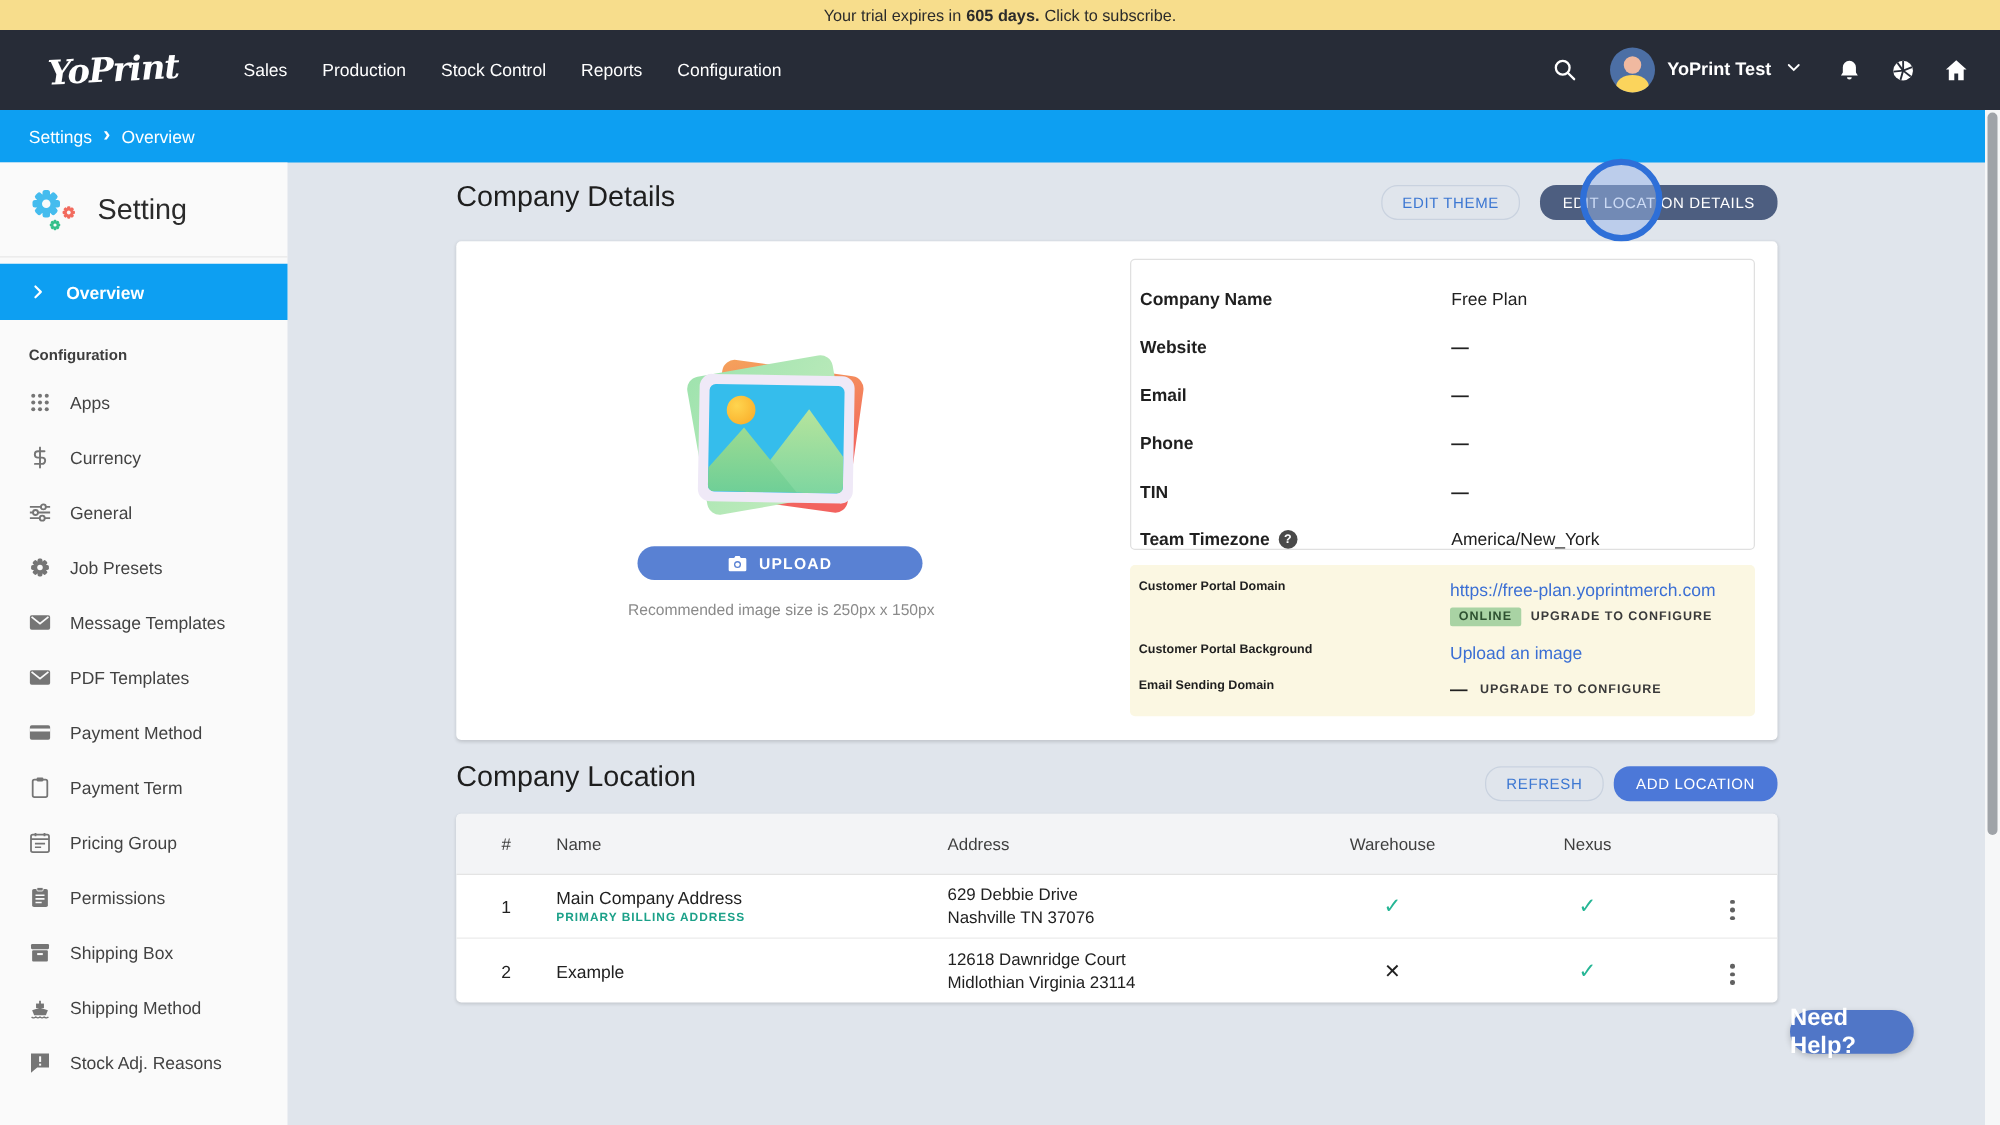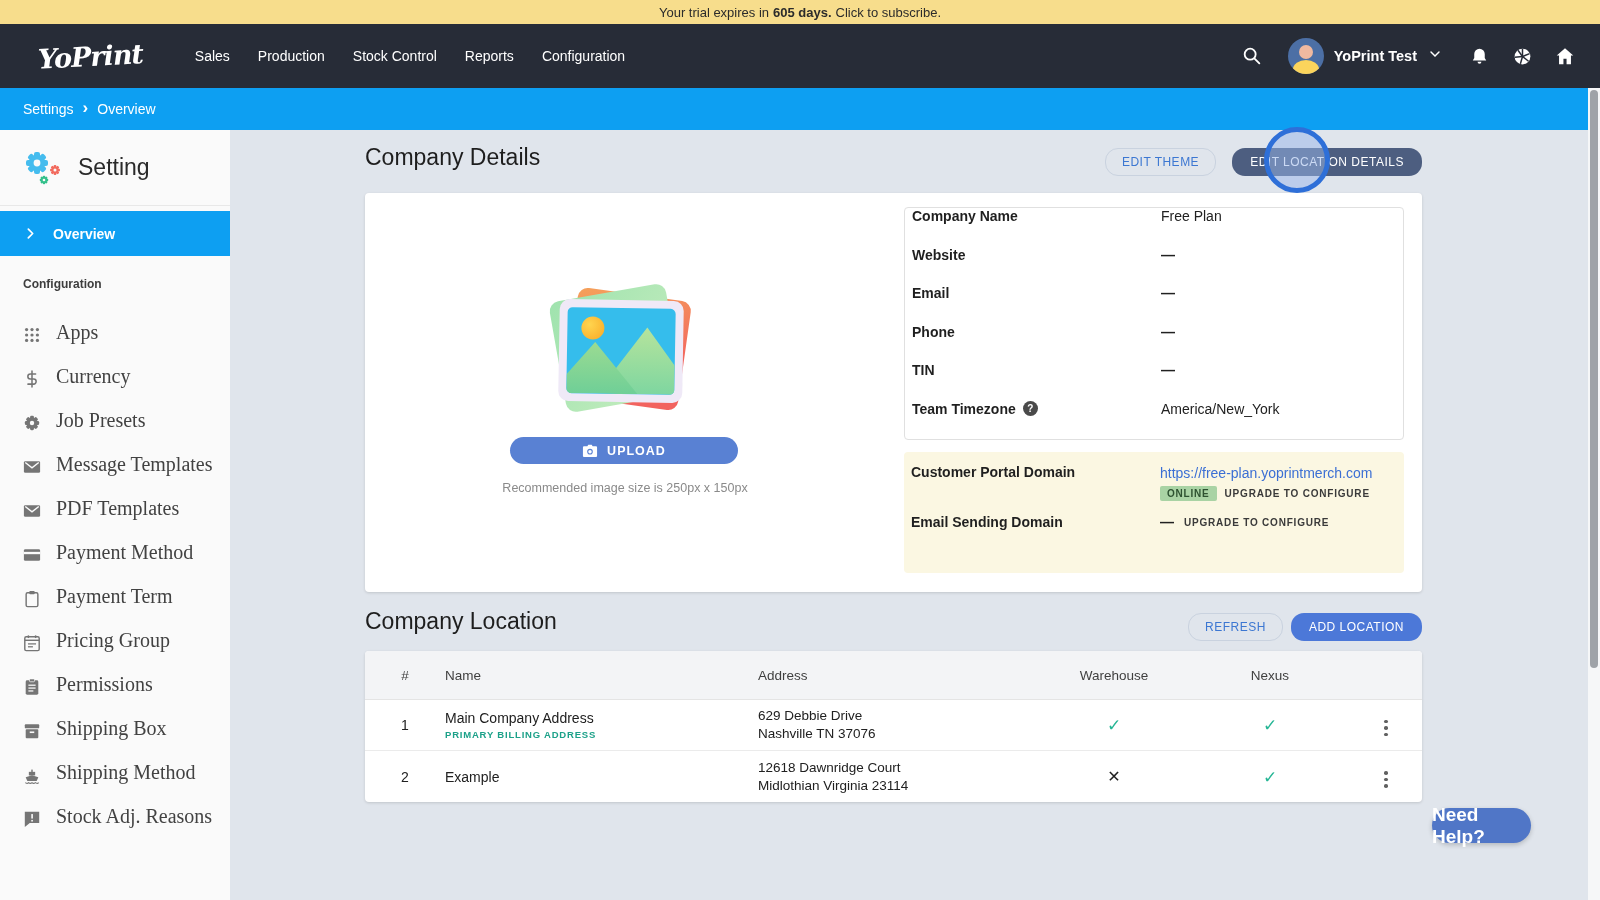--- a/index.html
+++ b/index.html
@@ -34,22 +34,22 @@
 
   
   .sidebar { position:absolute; left:0; top:130px; width:230px; height:770px; background:#FAFAFA; }
   .sb-header { height:76px; display:flex; align-items:center; padding-left:22px; gap:12px;
     border-bottom:1px solid #E8E8E8; }
   .sb-title { font-size:23px; color:#2A2A2A; }
   .sb-overview { margin-top:5px; height:45px; background:#0D9FF2; color:#fff; display:flex;
     align-items:center; padding-left:24px; gap:16px; font-size:14px; font-weight:600; cursor:pointer; }
   .sb-section { margin:21px 0 0 23px; font-size:12px; font-weight:700; color:#3D3D3D; }
   .sb-items { margin-top:9px; }
-  .sb-item { height:44px; display:flex; align-items:flex-end; padding-left:23px; gap:15px;
-    font-size:20px; color:#424242; cursor:pointer;font-family:Liberation Serif, serif; }
+  .sb-item { height:44px; display:flex; align-items:center; padding-left:23px; gap:15px;
+    font-size:14px; color:#424242; cursor:pointer; }
   .sb-item svg { flex:0 0 auto; }
 
   
   .main { position:absolute; left:230px; top:130px; width:1370px; height:770px; }
   .h-title { position:absolute; font-size:23px; font-weight:500; color:#1E1E1E; }
   .btn { border:none; border-radius:13px; font-size:12px; font-weight:400; letter-spacing:.5px;
     cursor:pointer; font-family:"Liberation Sans", sans-serif; }
   .btn-outline { background:transparent; border:1px solid #C9D2DF; color:#3C77D2; padding:6px 16px; }
   .btn-dark { background:#4D5E80; color:#fff; padding:7px 18px; }
   .btn-blue { background:#4C78D8; color:#fff; padding:7px 18px; }
@@ -75,32 +75,32 @@
 
   .upload-btn { position:absolute; left:145px; top:244px; width:228px; height:27px; border-radius:14px;
     background:#5981D3; color:#fff; display:flex; align-items:center; justify-content:center; gap:9px;
     font-size:12.5px; font-weight:700; letter-spacing:1px; cursor:pointer; }
   .upload-note { position:absolute; left:75px; top:288px; width:370px; text-align:center;
     font-size:12.5px; color:#8A8A8A; }
 
   
   .info-box { position:absolute; left:539px; top:14px; width:500px; height:233px;
     border:1px solid #E0E0E0; border-radius:4px; display:flex; flex-direction:column; }
-  .info-row { flex:1; display:flex; align-items:flex-start; padding:0 7px; }
+  .info-row { flex:1; display:flex; align-items:flex-end; padding:0 7px; }
   .info-label { width:249px; font-size:14px; font-weight:700; color:#1F1F1F; display:flex; align-items:center; gap:7px; }
   .info-value { font-size:14px; color:#212121; }
   .help-dot { width:15px; height:15px; border-radius:50%; background:#4A4A4A; color:#fff;
     display:inline-flex; align-items:center; justify-content:center; font-size:10px; font-weight:700; cursor:pointer; }
   .help-dot::before { content:"?"; }
 
   
   .portal-box { position:absolute; left:539px; top:259px; width:500px; height:121px; background:#FBF7E2;
     border-radius:4px; padding:12px 7px; }
   .portal-row { display:flex; margin-bottom:13px; }
-  .portal-label { width:249px; font-size:14px; font-weight:700; color:#1F1F1F; }
+  .portal-label { width:249px; font-size:10px; font-weight:700; color:#1F1F1F; }
   .link { font-size:14px; color:#3B6FD4; cursor:pointer; text-decoration:none; }
   .badge-row { display:flex; align-items:center; gap:8px; margin-top:4px; }
   .online-badge { background:#A9D3A4; color:#2E5231; font-size:10px; font-weight:700;
     letter-spacing:.8px; padding:2px 7px; border-radius:2px; }
   .upgrade { font-size:10px; font-weight:700; letter-spacing:.8px; color:#3A3A3A; }
   .dash-strong { font-size:14px; font-weight:700; color:#212121; margin-right:10px; }
 
   
   .loc-table { position:absolute; left:135px; top:521px; width:1057px; background:#fff;
     border-radius:4px; box-shadow:0 1px 3px rgba(0,0,0,.14); overflow:hidden; }
@@ -249,20 +249,31 @@
       </svg>
       <span>Apps</span>
     </div>
     <div class="sb-item">
       <svg width="18" height="18" viewBox="0 0 20 20">
         <path d="M10 1v18M14 4.5H8.2a2.8 2.8 0 0 0 0 5.6h3.6a2.8 2.8 0 0 1 0 5.6H5.5" fill="none" stroke="#757575" stroke-width="1.7" stroke-linecap="round"></path>
       </svg>
       <span>Currency</span>
     </div>
     <div class="sb-item">
+      <svg width="18" height="18" viewBox="0 0 20 20" stroke="#757575" stroke-width="1.7">
+        <line x1="1" y1="5" x2="19" y2="5"></line>
+          <line x1="1" y1="10" x2="19" y2="10"></line>
+          <line x1="1" y1="15" x2="19" y2="15"></line>
+        <circle cx="13" cy="5" r="2.2" fill="#FAFAFA"></circle>
+          <circle cx="6" cy="10" r="2.2" fill="#FAFAFA"></circle>
+          <circle cx="12" cy="15" r="2.2" fill="#FAFAFA"></circle>
+      </svg>
+      <span>General</span>
+    </div>
+    <div class="sb-item">
       <svg width="18" height="18" viewBox="0 0 20 20">
         <use href="#gearShape" transform="translate(10,10) scale(0.72)" fill="#757575"></use>
       </svg>
       <span>Job Presets</span>
     </div>
     <div class="sb-item">
       <svg width="18" height="18" viewBox="0 0 20 20">
         <rect x="1" y="3.5" width="18" height="13" rx="1.6" fill="#757575"></rect>
         <path d="M2.5 5l7.5 6 7.5-6" fill="none" stroke="#FAFAFA" stroke-width="1.6"></path>
       </svg>
@@ -403,20 +414,24 @@
     <div class="portal-box">
       <div class="portal-row">
         <span class="portal-label">Customer Portal Domain</span>
         <span>
           <a class="link">https://free-plan.yoprintmerch.com</a>
           <span class="badge-row">
             <span class="online-badge">ONLINE</span>
             <span class="upgrade">UPGRADE TO CONFIGURE</span>
           </span>
         </span>
+      </div>
+      <div class="portal-row">
+        <span class="portal-label">Customer Portal Background</span>
+        <a class="link">Upload an image</a>
       </div>
       <div class="portal-row" style="margin-bottom:0;">
         <span class="portal-label">Email Sending Domain</span>
         <span style="display:flex; align-items:center;">
           <span class="dash-strong">—</span>
           <span class="upgrade">UPGRADE TO CONFIGURE</span>
         </span>
       </div>
     </div>
   </section>

